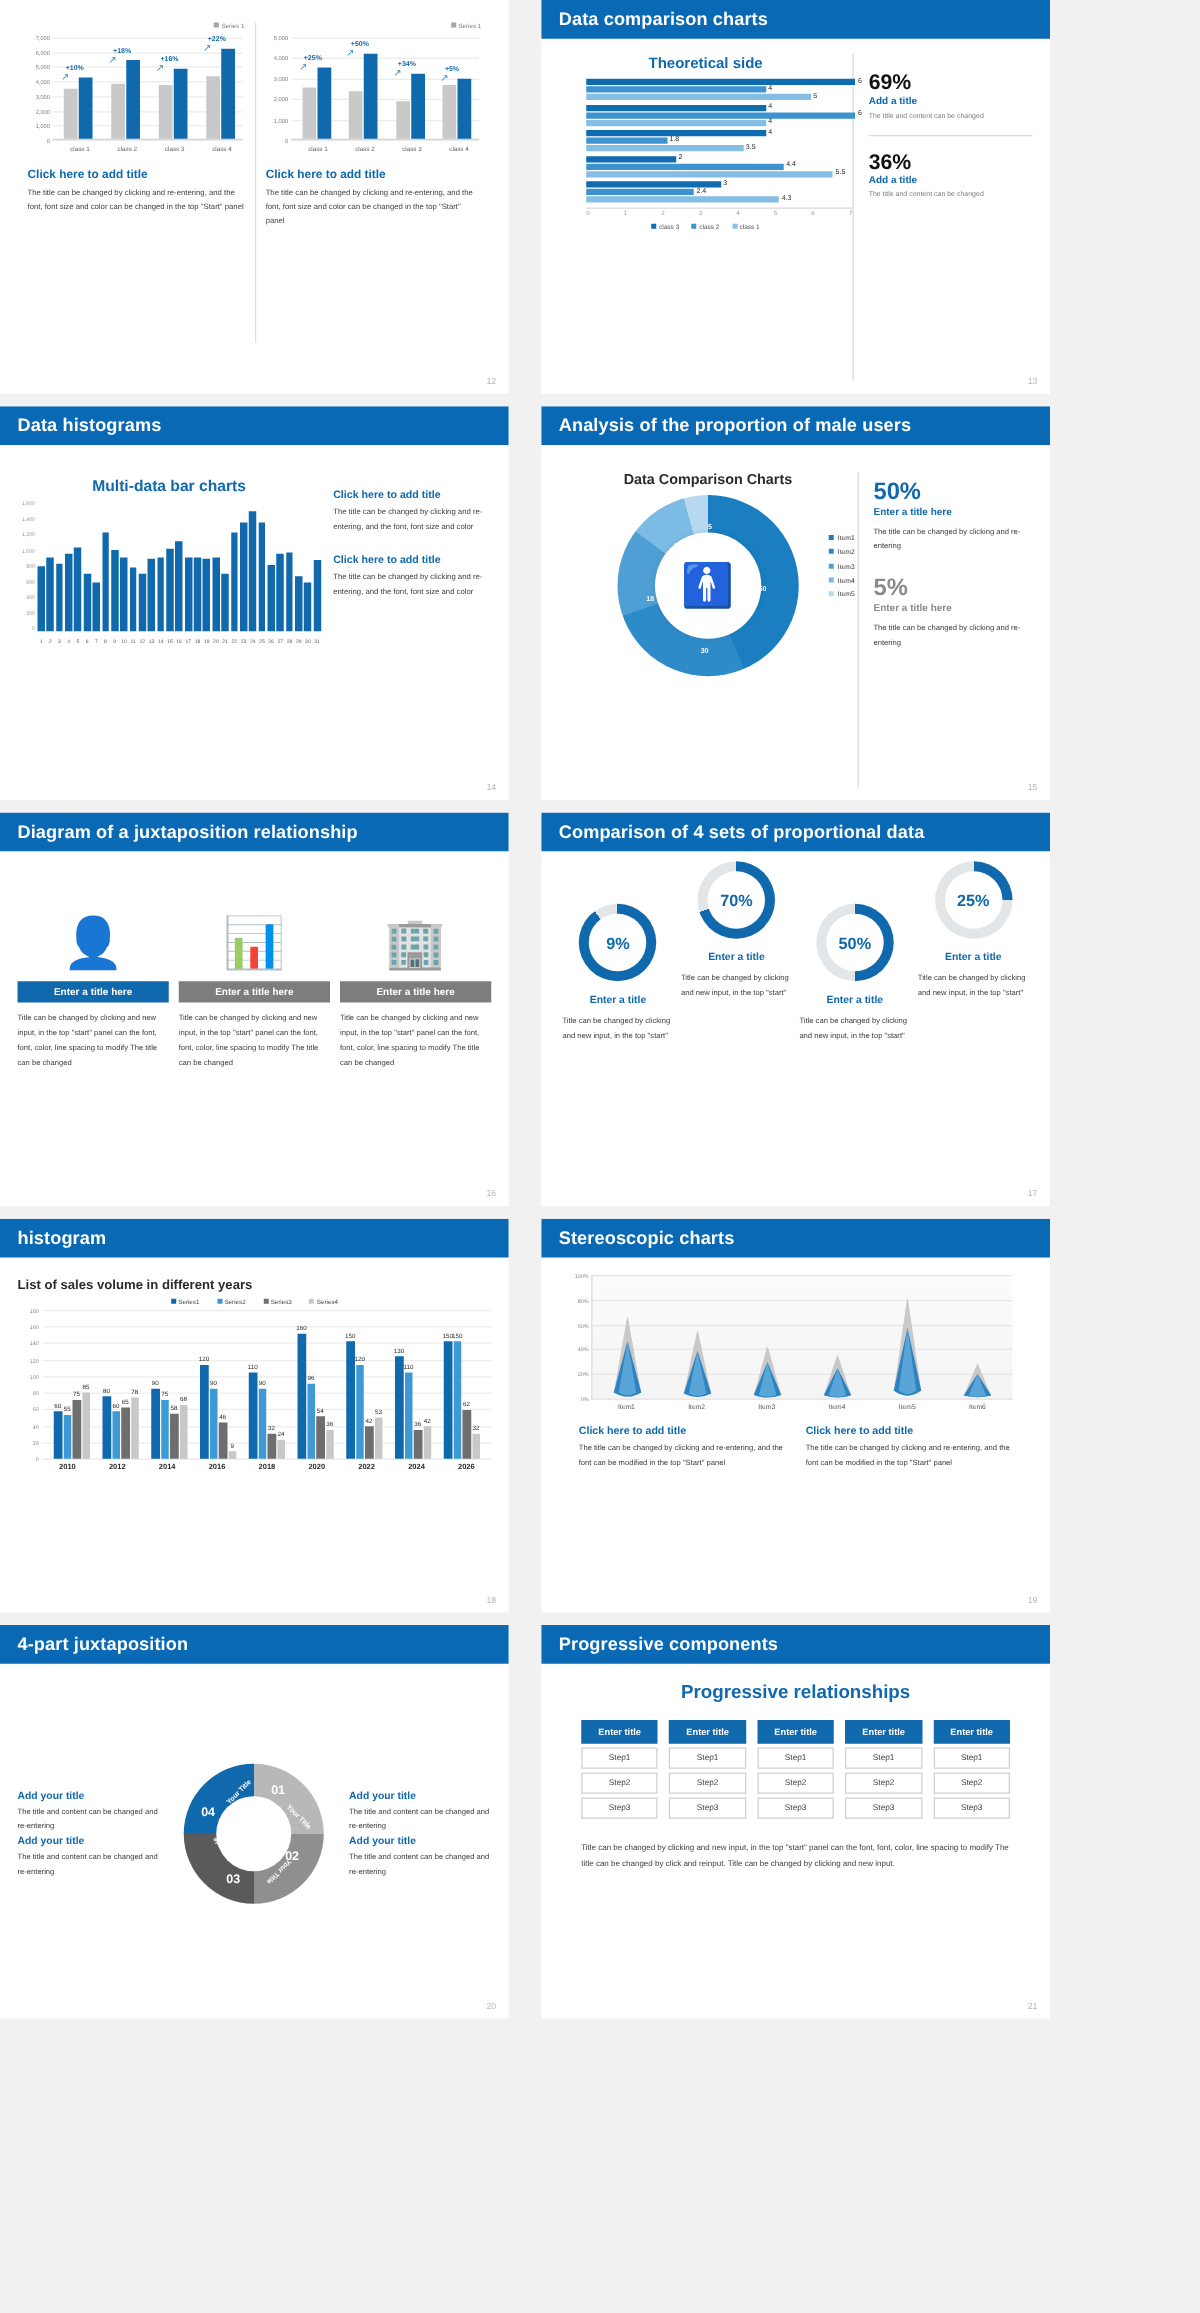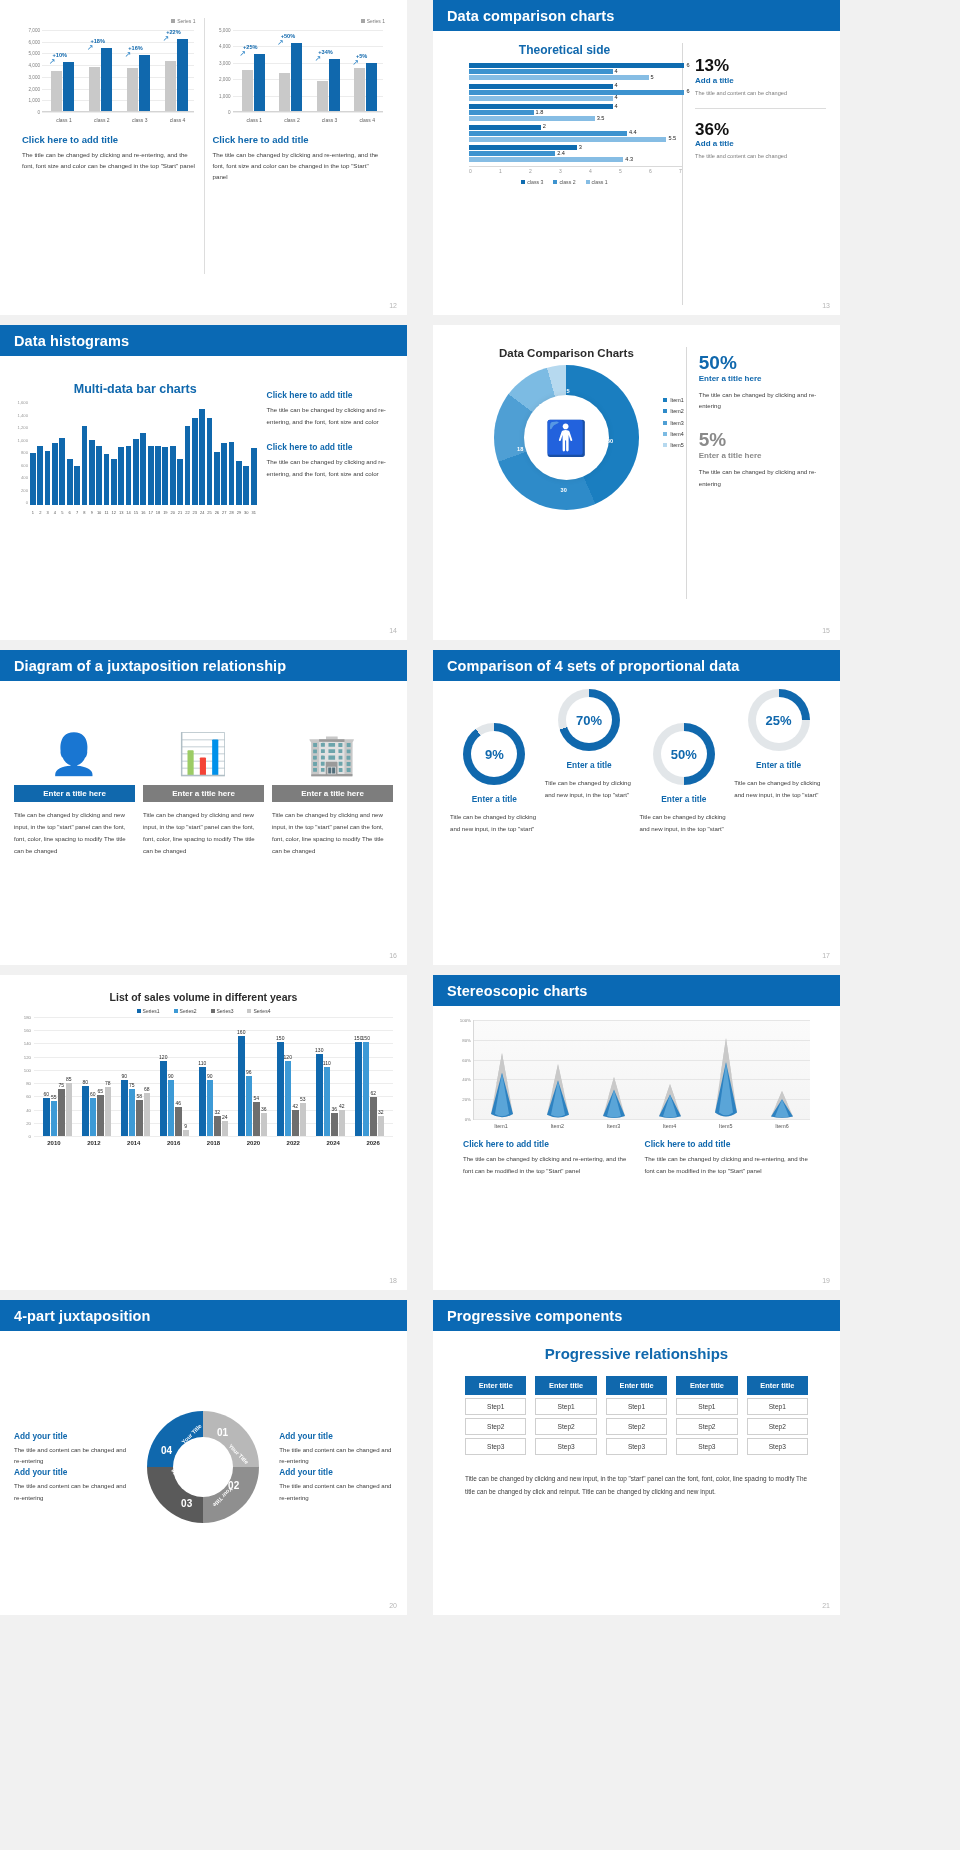--- a/index.html
+++ b/index.html
@@ -126,21 +126,21 @@
                justify-content:center; font-size:13px; font-weight:bold;
                color:#1068ad; }
   .ring .inner { position:absolute; inset:8px; background:#fff;
                  border-radius:50%; }
   .s17c h4 { text-align:center; font-size:8.3px; font-weight:bold;
              color:#1068ad; margin:9px 0 7px; }
   .s17c p { font-size:6.1px; color:#3d3d3d; line-height:1.95; }
 
   
   .s18 { padding-top:16px; }
-  .s18 h3 { text-align:center; font-size:10.5px; color:#2b2b2b;
+  .s18 h3 { font-size:10.5px; color:#2b2b2b;
             margin-bottom:5px; }
   .s18leg { display:flex; justify-content:center; gap:14px; font-size:5px;
             color:#444; margin-bottom:3px; }
   .s18leg i { display:inline-block;width:4px;height:4px;margin-right:2px; }
   .s18plot { position:relative; height:120px; margin-left:20px;
              border-bottom:1px solid #cfcfcf; }
   .s18y { position:absolute; left:-20px; font-size:4.3px; color:#8a8a8a;
           width:17px; text-align:right; }
   .s18grid { position:absolute; left:0; right:0; height:1px;
              background:#ededed; }
@@ -427,21 +427,21 @@
             <div>7</div>
           </div>
         <div class="hleg" id="c13leg">
             <div><i class="c3"></i>class 3</div>
             <div><i class="c2"></i>class 2</div>
             <div><i class="c1"></i>class 1</div>
           </div>
       </div>
       <div class="s13r">
         <div>
-          <div class="kpi">13%</div>
+          <div class="kpi">69%</div>
           <div class="kpi-t">Add a title</div>
           <div class="kpi-d">The title and content can be changed</div>
         </div>
         <div class="kpi-sep"></div>
         <div>
           <div class="kpi">36%</div>
           <div class="kpi-t">Add a title</div>
           <div class="kpi-d">The title and content can be changed</div>
         </div>
       </div>
@@ -538,20 +538,23 @@
         <h4>Click here to add title</h4>
         <p>The title can be changed by clicking and re-entering, and the font, font size and color</p>
         <h4>Click here to add title</h4>
         <p>The title can be changed by clicking and re-entering, and the font, font size and color</p>
       </div>
     </div>
     <div class="pg">14</div>
   </div>
 
   <div class="slide">
+    <div class="hdr">
+      <h2>Analysis of the proportion of male users</h2>
+    </div>
     <div class="body s15">
       <div class="s15l" style="position:relative">
         <h3>Data Comparison Charts</h3>
         <div class="donut-wrap" id="c15" style="border-radius: 50%; background: conic-gradient(rgb(26, 126, 192) 0deg, rgb(26, 126, 192) 156.522deg, rgb(46, 139, 201) 156.522deg, rgb(46, 139, 201) 250.435deg, rgb(79, 159, 212) 250.435deg, rgb(79, 159, 212) 306.783deg, rgb(124, 187, 227) 306.783deg, rgb(124, 187, 227) 344.348deg, rgb(182, 217, 239) 344.348deg, rgb(182, 217, 239) 360deg);">
             <div style="position: absolute; inset: 30px; background: rgb(255, 255, 255); border-radius: 50%; box-shadow: rgba(0, 0, 0, 0.08) 0px 0px 6px;"></div>
             <div class="person">🚹</div>
             <div class="dl" style="left: 78%; top: 50%;">50</div>
             <div class="dl" style="left: 46%; top: 84%;">30</div>
             <div class="dl" style="left: 16%; top: 56%;">18</div>
             <div class="dl" style="left: 31%; top: 26%;">12</div>
@@ -641,20 +644,23 @@
             <span>25%</span>
           </div>
           <h4>Enter a title</h4>
           <p>Title can be changed by clicking and new input, in the top "start"</p>
         </div>
       </div>
     <div class="pg">17</div>
   </div>
 
   <div class="slide">
+    <div class="hdr">
+      <h2>histogram</h2>
+    </div>
     <div class="body s18">
       <h3>List of sales volume in different years</h3>
       <div class="s18leg" id="c18leg">
           <div><i class="k1"></i>Series1</div>
           <div><i class="k2"></i>Series2</div>
           <div><i class="k3"></i>Series3</div>
           <div><i class="k4"></i>Series4</div>
         </div>
       <div class="s18plot" id="c18">
           <div class="s18y" style="top: -2px;">180</div>

